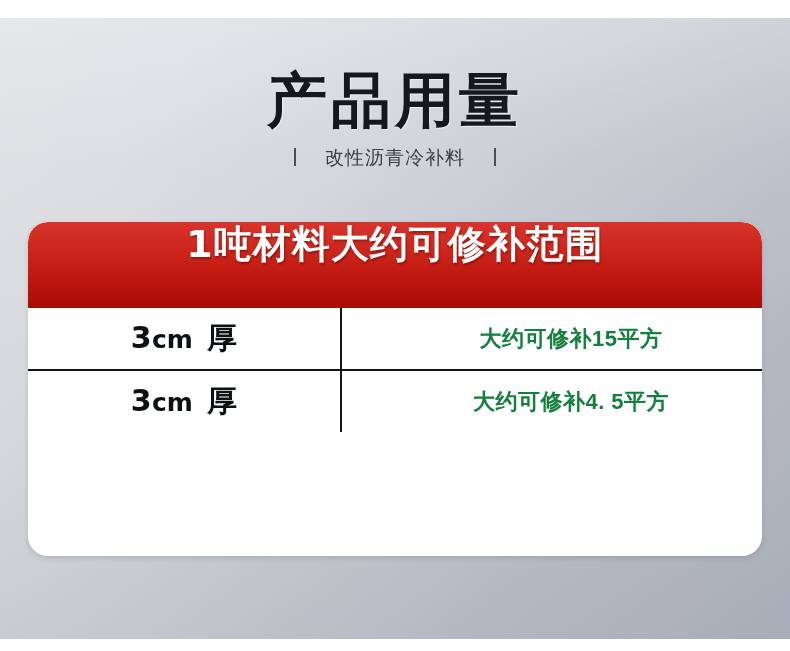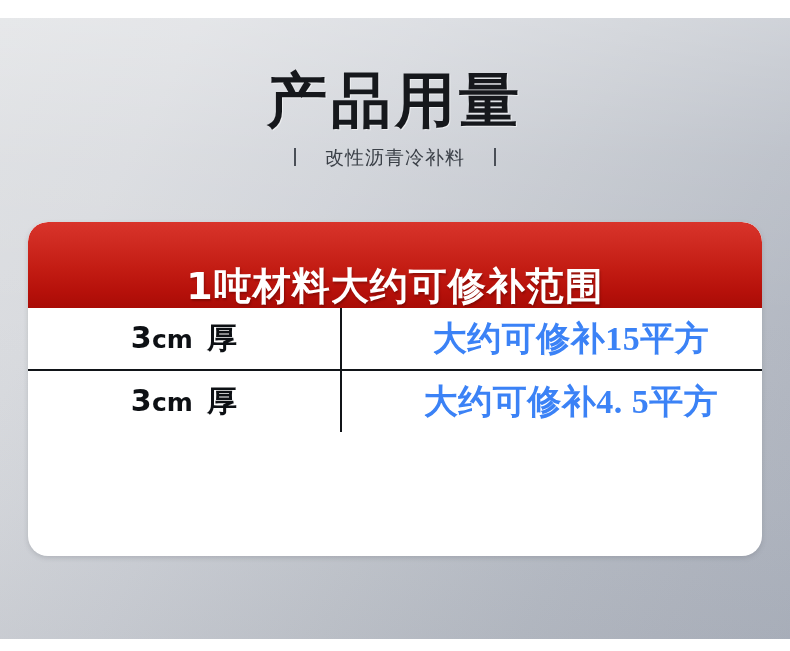--- a/index.html
+++ b/index.html
@@ -115,21 +115,21 @@
     position: relative;
     height: 86px;
     background:
       linear-gradient(180deg,
         #d9342b 0%,
         #cf2a21 24%,
         #c41d14 52%,
         #b5100a 82%,
         #a90c06 100%);
     display: flex;
-    align-items: flex-end;
+    align-items: flex-start;
     justify-content: center;
     border-top-left-radius: 20px;
     border-top-right-radius: 20px;
   }
   #banner-title {
     font-family: "DejaVu Sans", "Liberation Sans", sans-serif;
     font-size: 38px;
     line-height: 44px;
     font-weight: 700;
     color: #ffffff;
@@ -181,25 +181,25 @@
   .cell-thickness .unit {
     font-size: 25px;
     letter-spacing: 0;
   }
   .cell-thickness .gap {
     display: inline-block;
     width: 14px;
   }
 
   .cell-value {
-    font-family: Liberation Serif, serif;
-    font-size: 34px;
+    font-family: Liberation Sans, sans-serif;
+    font-size: 22px;
     line-height: 36px;
     font-weight: 700;
-    color: #3b82f6;
+    color: #15803d;
     letter-spacing: 0.5px;
   }
 </style>
 </head>
 <body>
 
 <div id="page">
 
   <div id="backdrop"></div>
 

